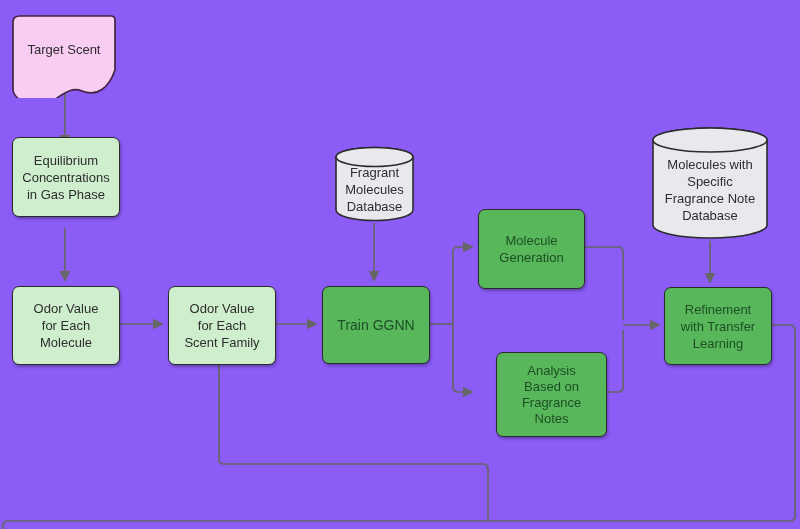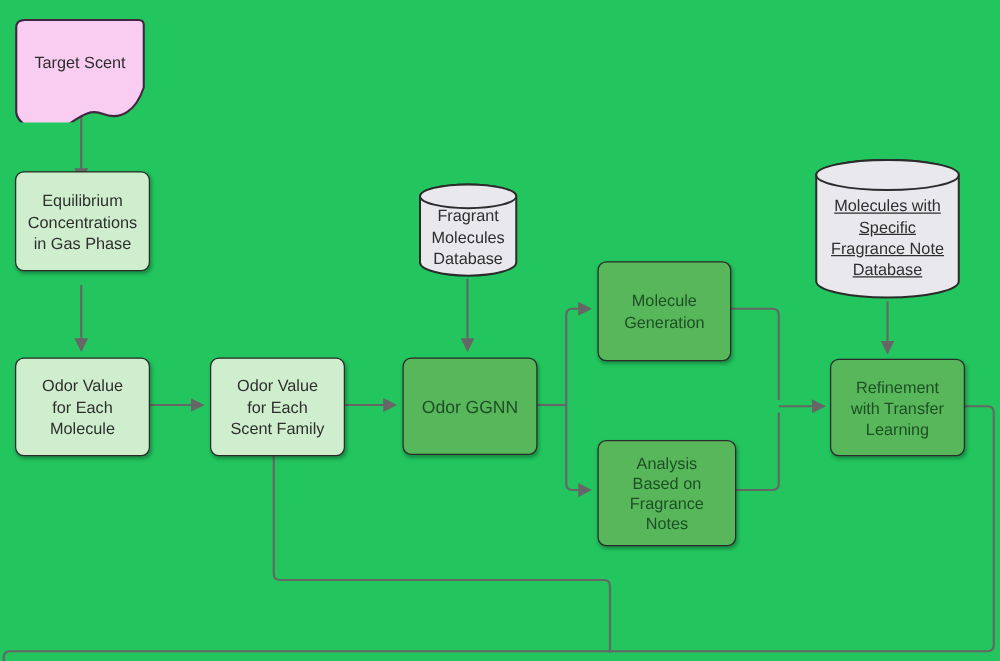--- a/index.html
+++ b/index.html
@@ -1,33 +1,33 @@
 <!DOCTYPE html>
 <html><head>
 <meta charset="utf-8">
 <style>
   html,body{margin:0;padding:0;background:#fff;}
   #canvas{
-    position:relative;width:800px;height:529px;background:#22c55e;
+    position:relative;width:800px;height:529px;background:#8b5cf6;
     overflow:hidden;font-family:"Liberation Sans",sans-serif;
   }
   #wires{position:absolute;left:0;top:0;z-index:0;}
   .node{
     position:absolute;z-index:1;display:flex;align-items:center;justify-content:center;
     text-align:center;font-size:13px;line-height:17px;
   }
   .node .lbl{white-space:pre-line;position:relative;z-index:2;}
   .rectnode{border:1.6px solid #2b2b2b;border-radius:7px;box-shadow:1px 2px 3px rgba(0,0,0,.28);}
   .lightgreen{background:#cfeecd;color:#2e2e2e;}
   .green{background:#58b75a;color:#1d4f25;}
   .shapenode{background:transparent;}
   .shapenode svg.shape{position:absolute;left:0;top:0;z-index:1;}
   .doc-label{margin-bottom:14px;}
   .cyl-label{margin-top:10px;}
-  .cyl-label.big{margin-top:14px;text-decoration:underline;}
+  .cyl-label.big{margin-top:14px;}
 </style>
 </head>
 <body>
 
 <div id="canvas">
 
   <svg id="wires" width="800" height="529" viewBox="0 0 800 529">
     <defs>
       <marker id="arw" viewBox="0 0 10 10" refX="8.5" refY="5" markerWidth="6.5" markerHeight="6.5" orient="auto-start-reverse">
         <path d="M0,0 L10,5 L0,10 z" fill="#666666"></path>
@@ -80,29 +80,29 @@
     <svg class="shape" width="81" height="77" viewBox="0 0 81 77">
       <path d="M2,11 V64 A38.5,10.5 0 0 0 79,64 V11 A38.5,9.5 0 0 0 2,11 Z" fill="#e9e9ed" stroke="#2b2b2b" stroke-width="1.6"></path>
       <ellipse cx="40.5" cy="11" rx="38.5" ry="9.5" fill="#e9e9ed" stroke="#2b2b2b" stroke-width="1.6"></ellipse>
     </svg>
     <span class="lbl cyl-label" style="color:#2e2e2e">Fragrant
 Molecules
 Database</span>
   </div>
 
   <div class="node rectnode green" style="left:322px;top:286px;width:106px;height:76px;font-size:14px;">
-    <span class="lbl">Odor GGNN</span>
+    <span class="lbl">Train GGNN</span>
   </div>
 
   <div class="node rectnode green" style="left:478px;top:209px;width:105px;height:78px;">
     <span class="lbl">Molecule
 Generation</span>
   </div>
 
-  <div class="node rectnode green" style="left:478px;top:352px;width:109px;height:83px;line-height:16px;">
+  <div class="node rectnode green" style="left:496px;top:352px;width:109px;height:83px;line-height:16px;">
     <span class="lbl">Analysis
 Based on
 Fragrance
 Notes</span>
   </div>
 
   <div class="node shapenode" style="left:651px;top:126px;width:118px;height:114px;">
     <svg class="shape" width="118" height="114" viewBox="0 0 118 114">
       <path d="M2,14 V99 A57,13 0 0 0 116,99 V14 A57,12 0 0 0 2,14 Z" fill="#e9e9ed" stroke="#2b2b2b" stroke-width="1.6"></path>
       <ellipse cx="59" cy="14" rx="57" ry="12" fill="#e9e9ed" stroke="#2b2b2b" stroke-width="1.6"></ellipse>

